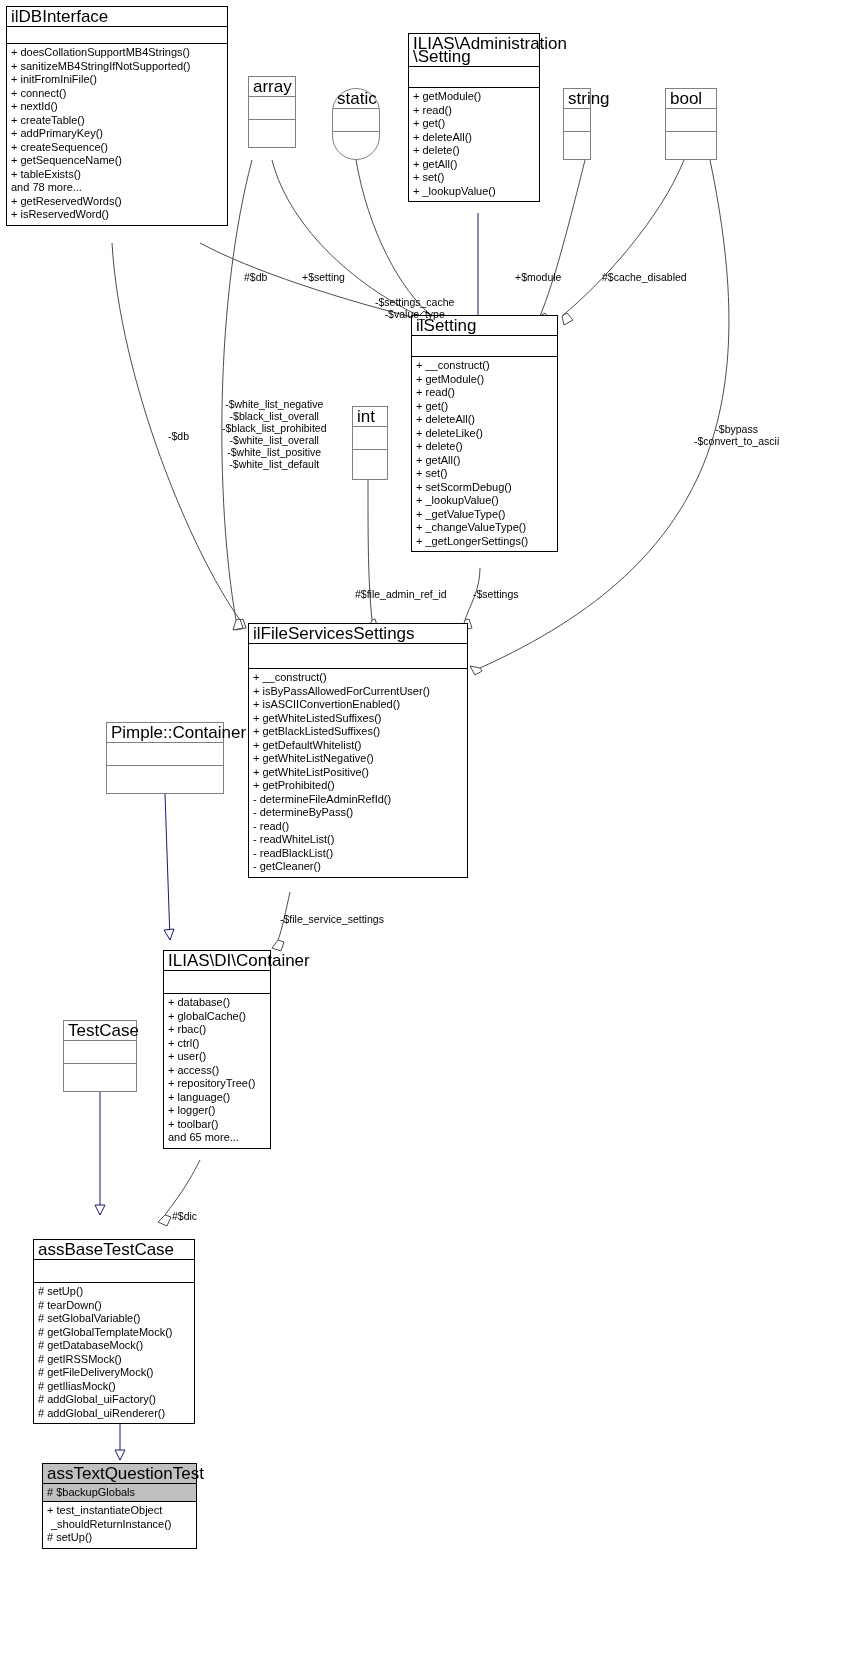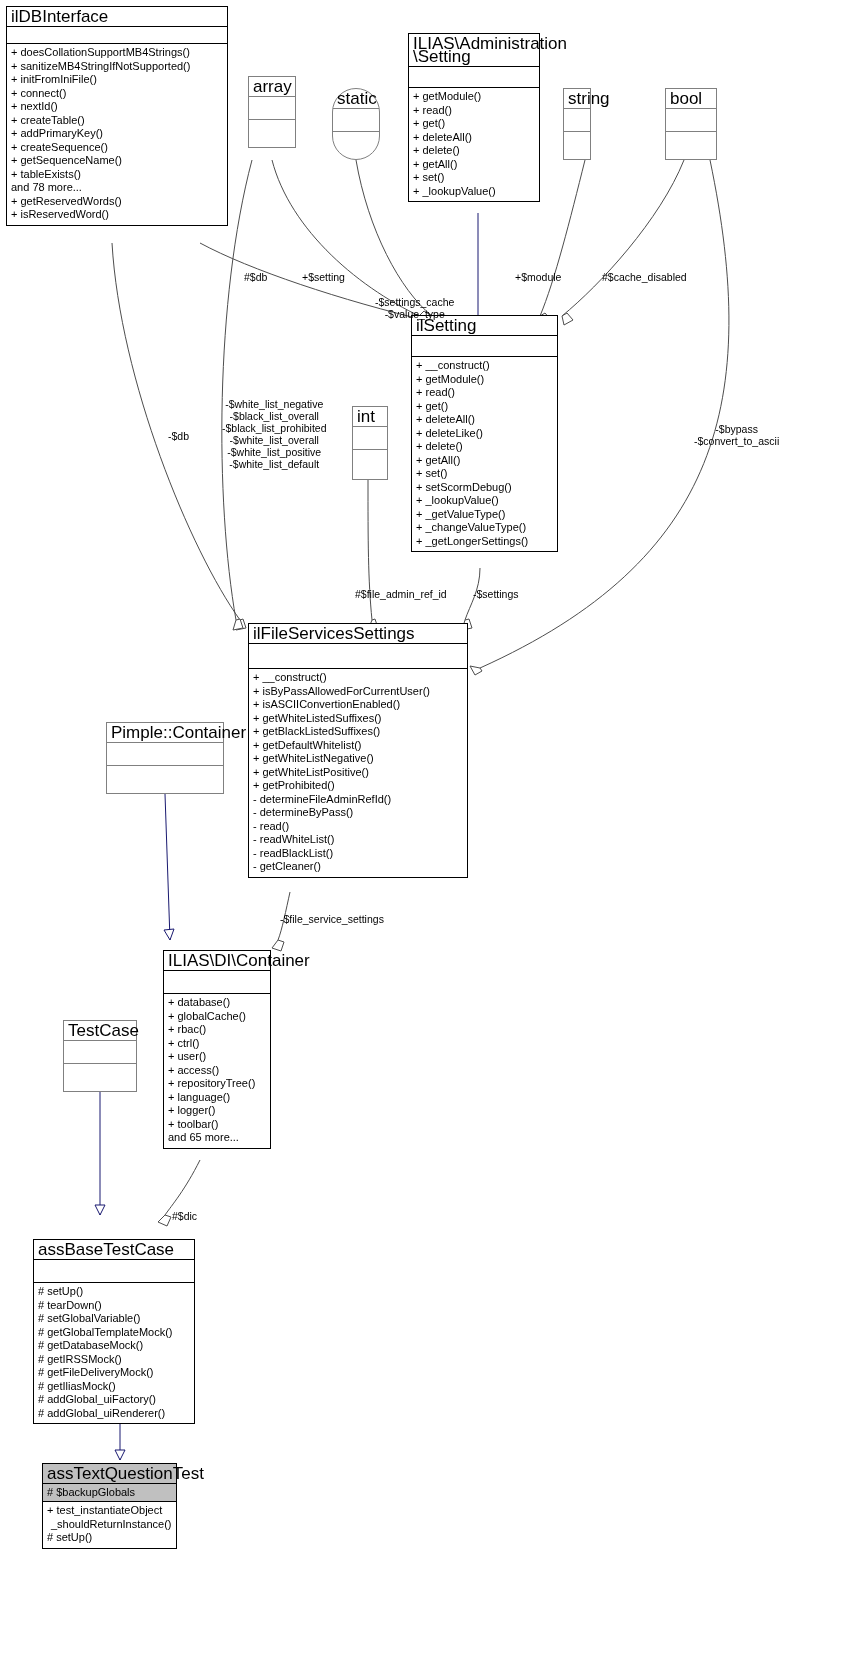--- a/index.html
+++ b/index.html
@@ -305,21 +305,21 @@
       <div># getGlobalTemplateMock()</div>
       <div># getDatabaseMock()</div>
       <div># getIRSSMock()</div>
       <div># getFileDeliveryMock()</div>
       <div># getIliasMock()</div>
       <div># addGlobal_uiFactory()</div>
       <div># addGlobal_uiRenderer()</div>
     </div>
   </div>
 
-  <div class="uml-box" style="left:42px; top:1463px; width:135px;">
+  <div class="uml-box" style="left:42px; top:1463px; width:155px;">
     <div class="uml-title highlight-title">assTextQuestionTest</div>
     <div class="uml-sep"></div>
     <div class="uml-attrs highlight-title">
       <div># $backupGlobals</div>
     </div>
     <div class="uml-sep"></div>
     <div class="uml-methods">
       <div>+ test_instantiateObject</div>
       <div style="padding-left:4px;">_shouldReturnInstance()</div>
       <div># setUp()</div>

